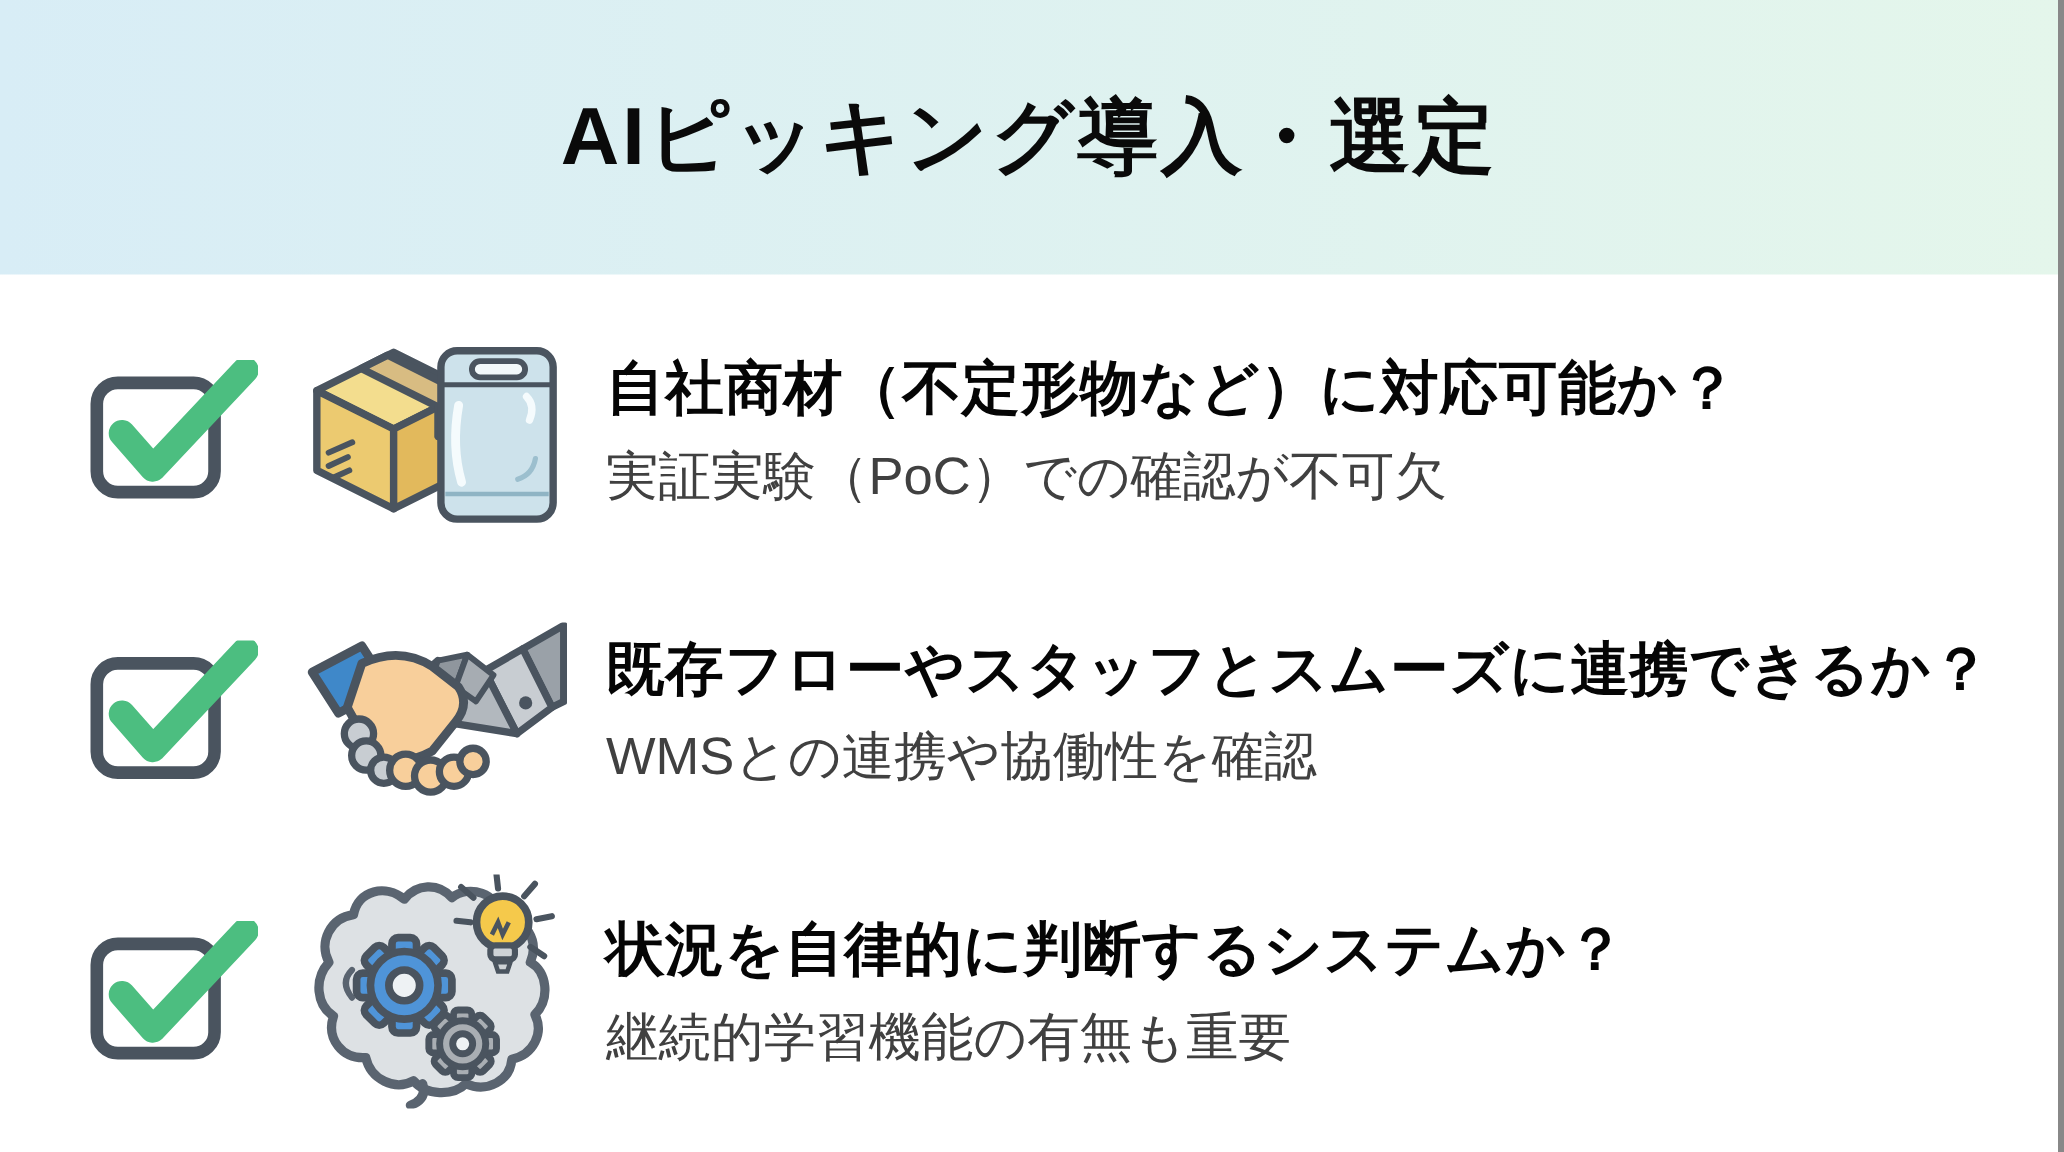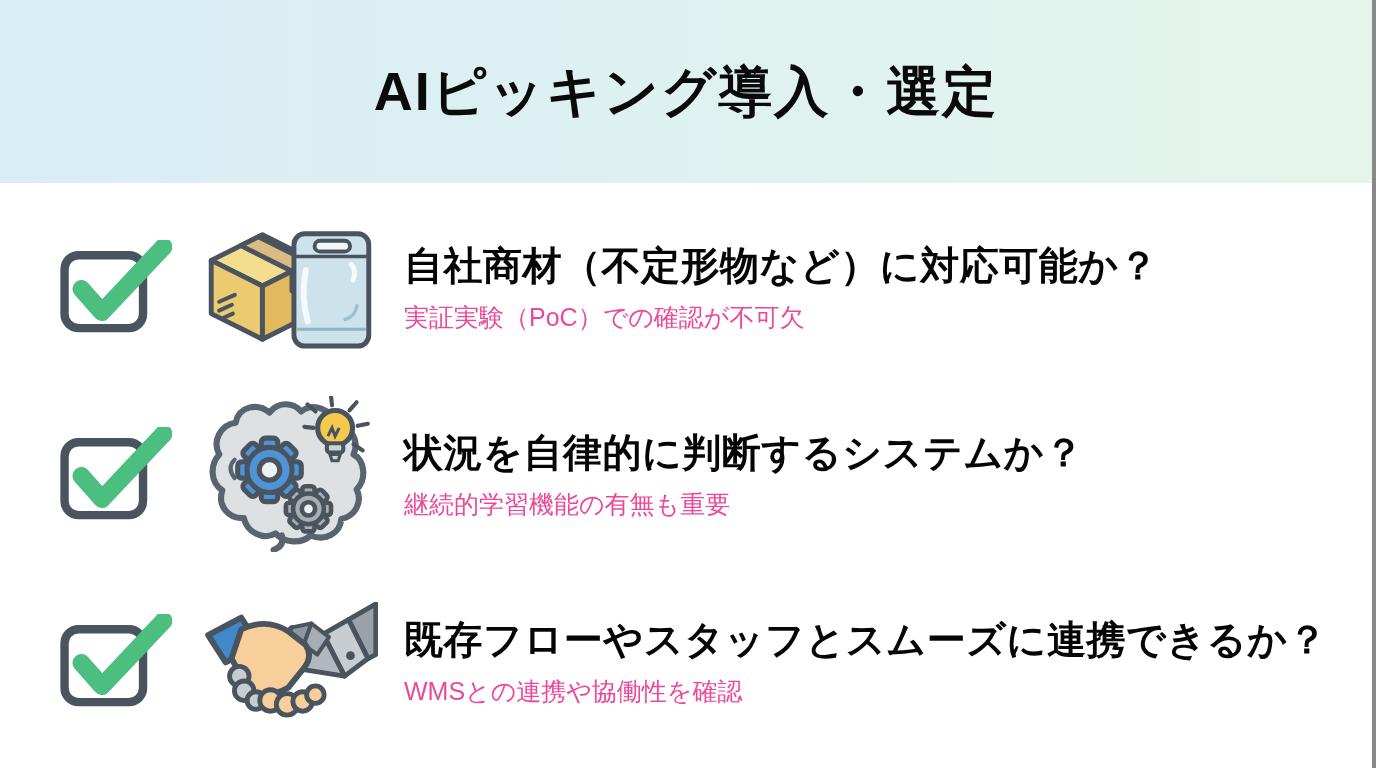--- a/index.html
+++ b/index.html
@@ -20,21 +20,21 @@
     font-size:54px; font-weight:900; color:#0a0a0a;
     line-height:1.38; letter-spacing:2px; text-align:center;
     font-family:"Liberation Sans","DejaVu Sans",sans-serif;
   }
   .body { flex:1; display:flex; flex-direction:column; padding:10px 0 14px 0; }
   .row { flex:1; display:flex; align-items:center; padding-left:58px; }
   .checkbox-wrap { width:114px; flex:none; display:flex; align-items:center; }
   .illus-wrap { width:180px; flex:none; margin-left:28px; display:flex; align-items:center; justify-content:center; }
   .texts { margin-left:24px; min-width:0; }
   .headline { font-size:39px; font-weight:800; color:#050505; white-space:nowrap; letter-spacing:0.5px; }
-  .subtext  { font-size:25px; font-weight:500; color:#ec4899; margin-top:8px; white-space:nowrap; }
+  .subtext  { font-size:35px; font-weight:500; color:#404040; margin-top:8px; white-space:nowrap; }
 </style>
 </head>
 <body>
 
 <div class="canvas" style="--border-left: #41ace1; --border-right: #4ec57d; --header-left: #d8edf6; --header-right: #e4f6eb;">
   <div class="inner">
 
     <header class="header">
       <div class="title-line">AIピッキング導入・選定</div>
     </header>
@@ -82,20 +82,61 @@
       </section>
 
       <section class="row">
         <div class="checkbox-wrap">
           <svg viewBox="0 0 122 100" width="114" height="94">
             <rect x="7" y="16" width="84" height="78" rx="15" fill="#ffffff" stroke="#4a545f" stroke-width="9"></rect>
             <path d="M25 52 L47 77 L113 7" fill="none" stroke="#4cbe80" stroke-width="19" stroke-linecap="round" stroke-linejoin="round"></path>
           </svg>
         </div>
         <div class="illus-wrap">
+          <svg viewBox="0 0 180 120" width="176" height="117">
+            <g stroke="#4a545f" stroke-linejoin="round">
+
+              <polygon points="178,2 150,18 170,58 178,54" fill="#9aa1a8" stroke-width="5"></polygon>
+              <polygon points="150,18 124,33 146,76 170,58" fill="#c8cdd2" stroke-width="5"></polygon>
+              <circle cx="152" cy="55" r="4.5" fill="#4a545f" stroke="none"></circle>
+
+              <polygon points="124,33 92,26 74,42 96,68 146,76" fill="#b2b8be" stroke-width="5"></polygon>
+
+              <polygon points="92,26 112,22 104,44 86,42" fill="#8f969d" stroke-width="4"></polygon>
+              <polygon points="112,22 130,36 118,54 104,44" fill="#a6acb2" stroke-width="4"></polygon>
+
+              <polygon points="6,34 40,16 58,44 24,62" fill="#3f88c9" stroke-width="6"></polygon>
+
+              <path d="M40 28 Q66 16 88 30 L106 44 Q114 56 104 68 L88 88 Q66 100 48 90 L30 58 Z" fill="#f8cf9b" stroke-width="6"></path>
+
+              <circle cx="38" cy="76" r="10" fill="#c8cdd2" stroke-width="5"></circle>
+              <circle cx="43" cy="91" r="10" fill="#c8cdd2" stroke-width="5"></circle>
+              <circle cx="55" cy="101" r="9" fill="#c8cdd2" stroke-width="5"></circle>
+
+              <circle cx="70" cy="101" r="11" fill="#f8cf9b" stroke-width="5"></circle>
+              <circle cx="87" cy="105" r="11" fill="#f8cf9b" stroke-width="5"></circle>
+              <circle cx="103" cy="102" r="10" fill="#f8cf9b" stroke-width="5"></circle>
+              <circle cx="116" cy="95" r="9" fill="#f8cf9b" stroke-width="5"></circle>
+            </g>
+          </svg>
+        </div>
+        <div class="texts">
+          <div class="headline">既存フローやスタッフとスムーズに連携できるか？</div>
+          <div class="subtext">WMSとの連携や協働性を確認</div>
+        </div>
+      </section>
+
+      <section class="row">
+        <div class="checkbox-wrap">
+          <svg viewBox="0 0 122 100" width="114" height="94">
+            <rect x="7" y="16" width="84" height="78" rx="15" fill="#ffffff" stroke="#4a545f" stroke-width="9"></rect>
+            <path d="M25 52 L47 77 L113 7" fill="none" stroke="#4cbe80" stroke-width="19" stroke-linecap="round" stroke-linejoin="round"></path>
+          </svg>
+        </div>
+        <div class="illus-wrap">
           <svg viewBox="0 0 160 152" width="164" height="156">
 
             <path d="M60 16 C48 6 30 10 27 26 C12 28 4 44 11 57 C1 68 3 85 14 92 C9 107 20 120 35 119 C38 133 54 141 66 134 C74 144 92 144 100 136 C114 142 129 134 130 120 C144 117 151 103 145 91 C155 81 153 63 142 57 C148 43 139 28 124 28 C121 12 102 6 91 15 C82 5 68 6 60 16 Z" fill="#dde1e4" stroke="#5a6470" stroke-width="6" stroke-linejoin="round"></path>
             <path d="M72 136 Q75 146 64 150" fill="none" stroke="#5a6470" stroke-width="6" stroke-linecap="round"></path>
             <path d="M26 62 q-8 8 0 18" fill="none" stroke="#5a6470" stroke-width="4" stroke-linecap="round"></path>
 
             <g transform="translate(60,72)">
               <g fill="#4f94d8" stroke="#4a545f" stroke-width="5">
                 <rect x="-8" y="-31" width="16" height="62" rx="4"></rect>
                 <rect x="-8" y="-31" width="16" height="62" rx="4" transform="rotate(45)"></rect>
@@ -130,56 +171,15 @@
             <rect x="116" y="46" width="16" height="9" rx="3" fill="#cdd2d6" stroke="#4a545f" stroke-width="4"></rect>
             <path d="M119 57 h10 l-2 6 h-6 Z" fill="#cdd2d6" stroke="#4a545f" stroke-width="3"></path>
           </svg>
         </div>
         <div class="texts">
           <div class="headline">状況を自律的に判断するシステムか？</div>
           <div class="subtext">継続的学習機能の有無も重要</div>
         </div>
       </section>
 
-      <section class="row">
-        <div class="checkbox-wrap">
-          <svg viewBox="0 0 122 100" width="114" height="94">
-            <rect x="7" y="16" width="84" height="78" rx="15" fill="#ffffff" stroke="#4a545f" stroke-width="9"></rect>
-            <path d="M25 52 L47 77 L113 7" fill="none" stroke="#4cbe80" stroke-width="19" stroke-linecap="round" stroke-linejoin="round"></path>
-          </svg>
-        </div>
-        <div class="illus-wrap">
-          <svg viewBox="0 0 180 120" width="176" height="117">
-            <g stroke="#4a545f" stroke-linejoin="round">
-
-              <polygon points="178,2 150,18 170,58 178,54" fill="#9aa1a8" stroke-width="5"></polygon>
-              <polygon points="150,18 124,33 146,76 170,58" fill="#c8cdd2" stroke-width="5"></polygon>
-              <circle cx="152" cy="55" r="4.5" fill="#4a545f" stroke="none"></circle>
-
-              <polygon points="124,33 92,26 74,42 96,68 146,76" fill="#b2b8be" stroke-width="5"></polygon>
-
-              <polygon points="92,26 112,22 104,44 86,42" fill="#8f969d" stroke-width="4"></polygon>
-              <polygon points="112,22 130,36 118,54 104,44" fill="#a6acb2" stroke-width="4"></polygon>
-
-              <polygon points="6,34 40,16 58,44 24,62" fill="#3f88c9" stroke-width="6"></polygon>
-
-              <path d="M40 28 Q66 16 88 30 L106 44 Q114 56 104 68 L88 88 Q66 100 48 90 L30 58 Z" fill="#f8cf9b" stroke-width="6"></path>
-
-              <circle cx="38" cy="76" r="10" fill="#c8cdd2" stroke-width="5"></circle>
-              <circle cx="43" cy="91" r="10" fill="#c8cdd2" stroke-width="5"></circle>
-              <circle cx="55" cy="101" r="9" fill="#c8cdd2" stroke-width="5"></circle>
-
-              <circle cx="70" cy="101" r="11" fill="#f8cf9b" stroke-width="5"></circle>
-              <circle cx="87" cy="105" r="11" fill="#f8cf9b" stroke-width="5"></circle>
-              <circle cx="103" cy="102" r="10" fill="#f8cf9b" stroke-width="5"></circle>
-              <circle cx="116" cy="95" r="9" fill="#f8cf9b" stroke-width="5"></circle>
-            </g>
-          </svg>
-        </div>
-        <div class="texts">
-          <div class="headline">既存フローやスタッフとスムーズに連携できるか？</div>
-          <div class="subtext">WMSとの連携や協働性を確認</div>
-        </div>
-      </section>
-
     </main>
   </div>
 </div>
 
 </body></html>

